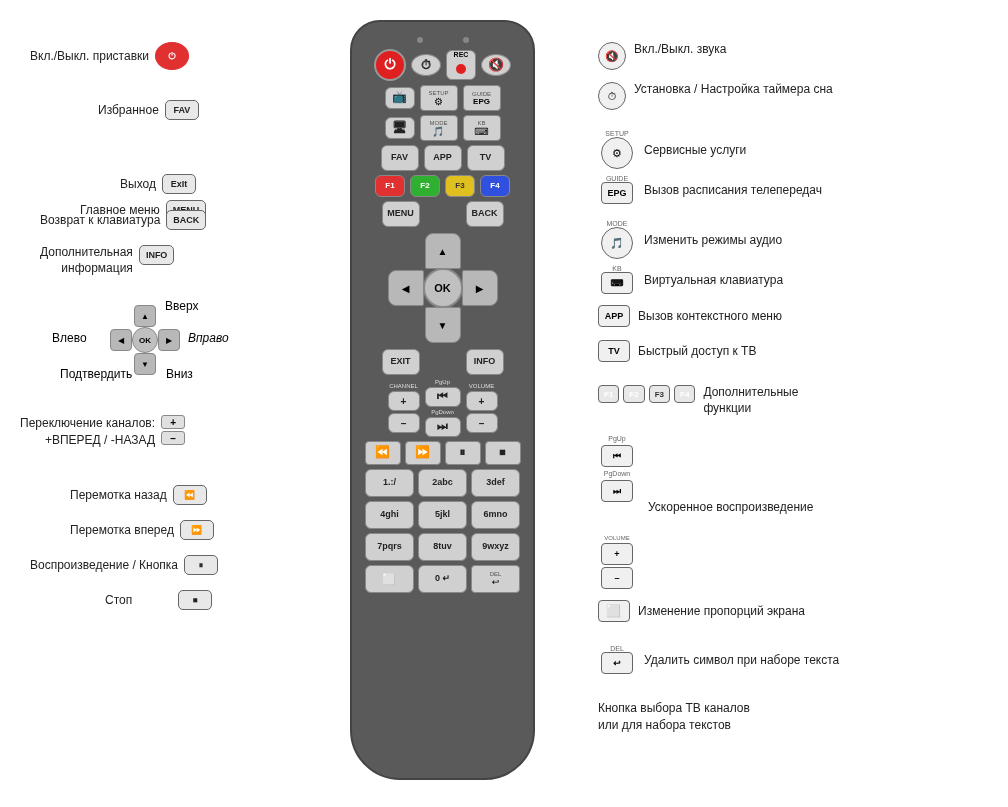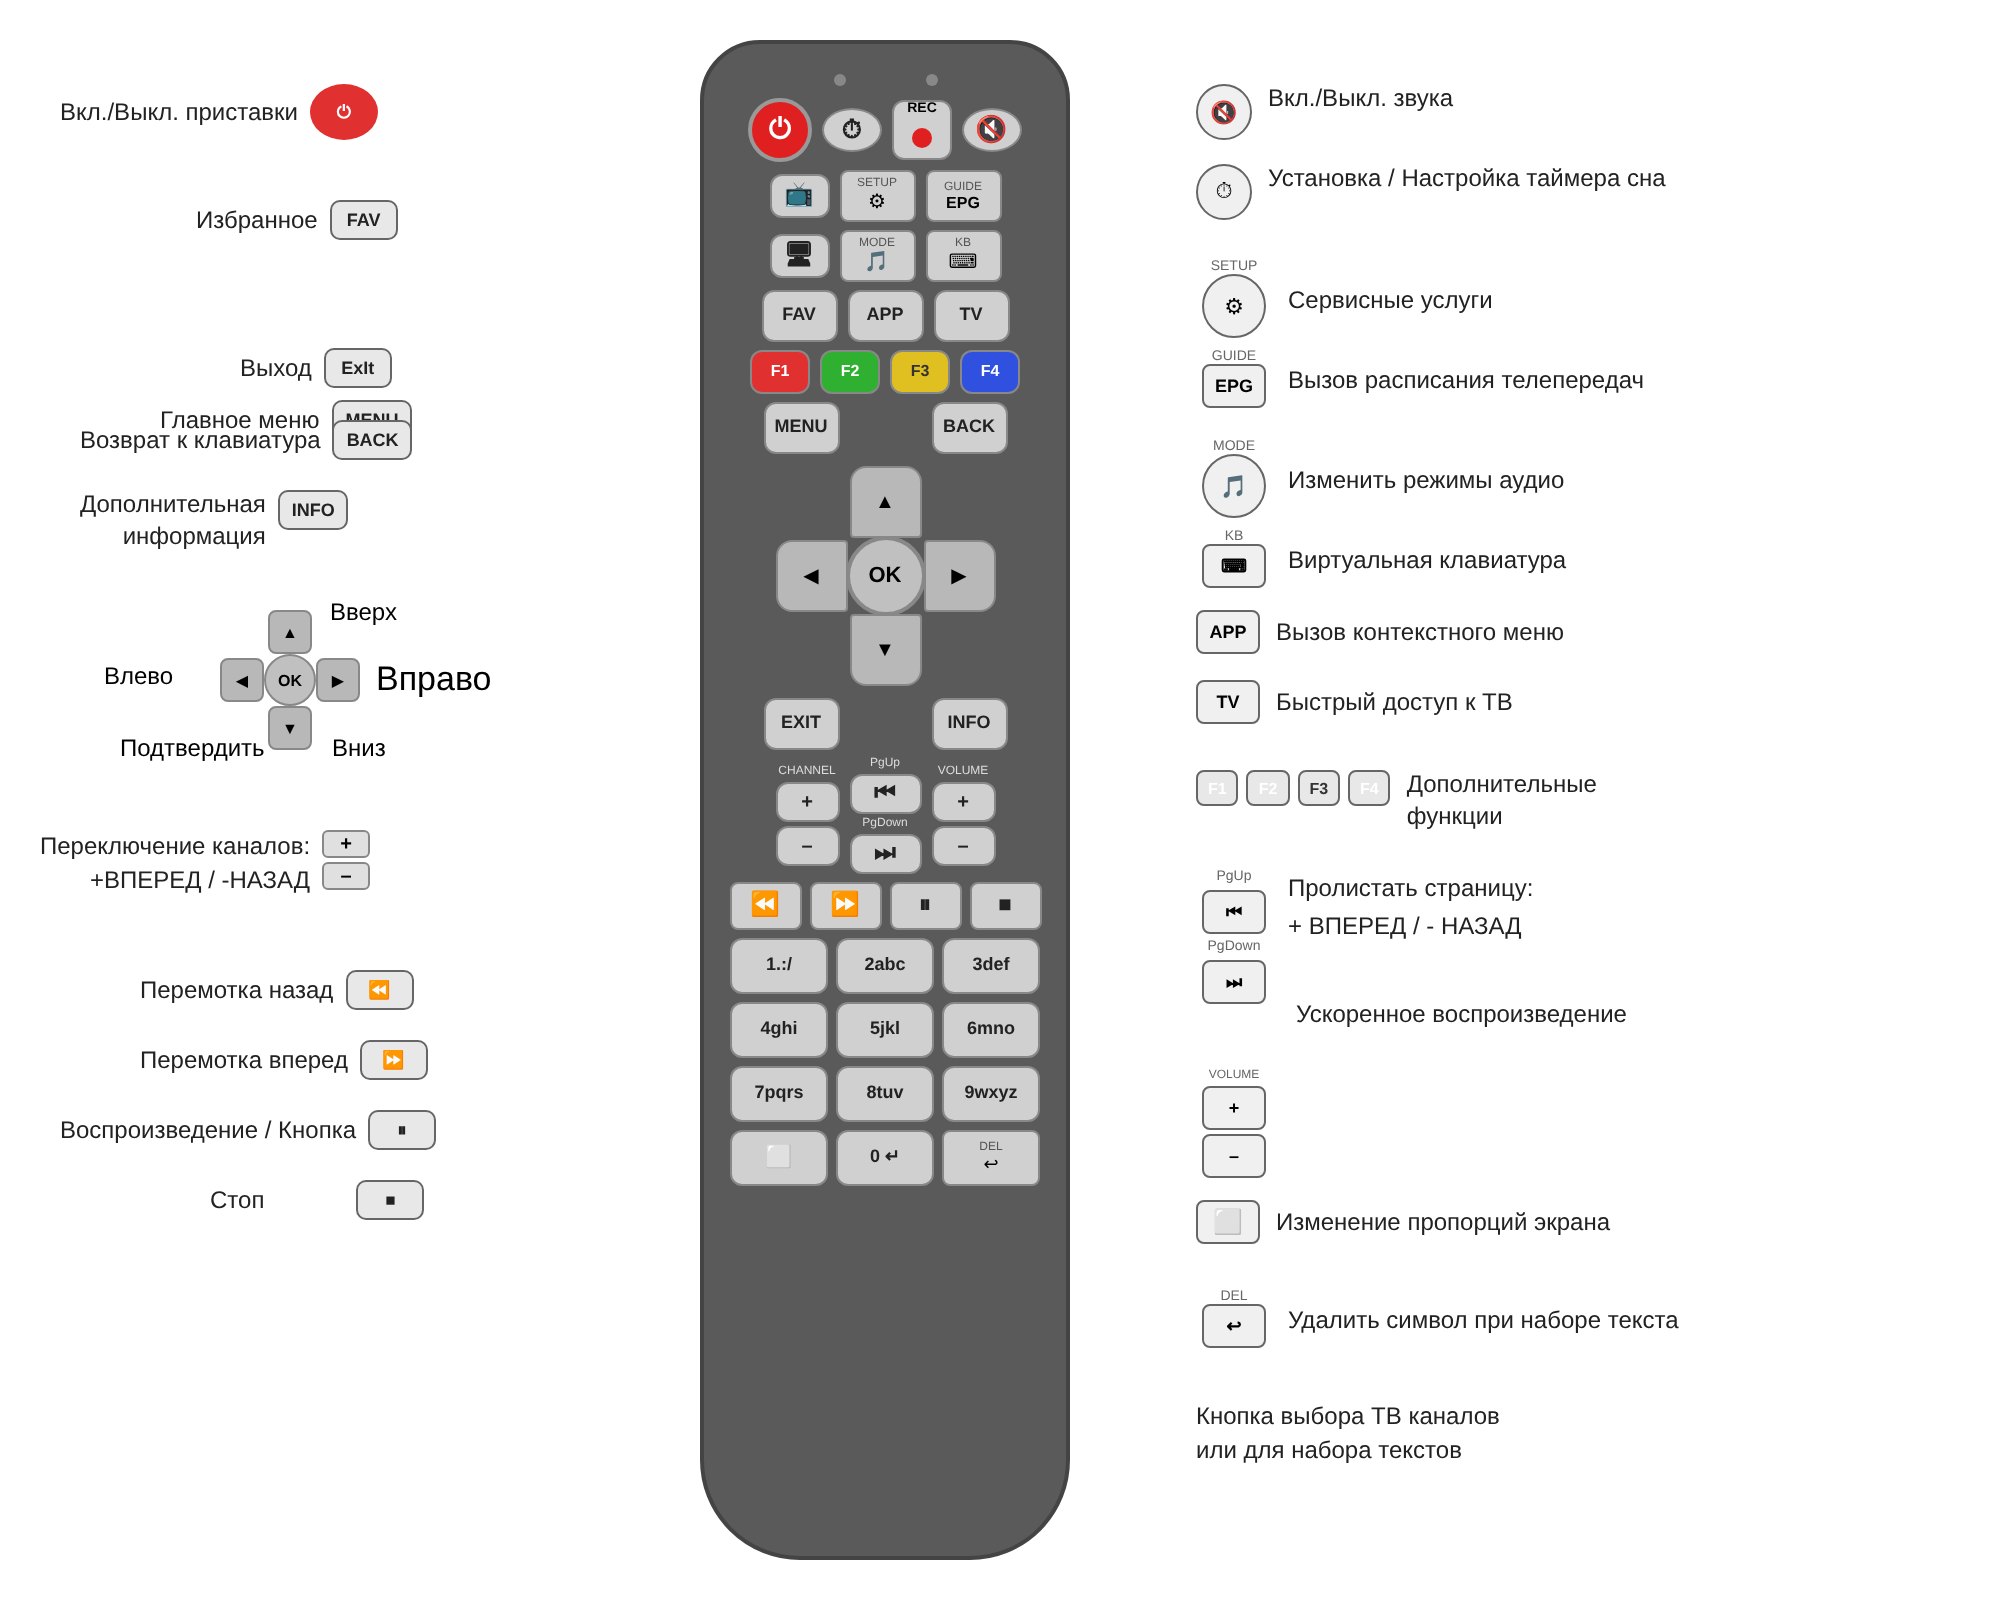--- a/index.html
+++ b/index.html
@@ -397,21 +397,21 @@
 
     <div style="position:absolute; top:298px; left:165px;">
       <span style="font-size:12px;">Вверх</span>
     </div>
 
     <div style="position:absolute; top:330px; left:52px;">
       <span style="font-size:12px;">Влево</span>
     </div>
 
     <div style="position:absolute; top:330px; left:188px;">
-      <span style="font-size:17px;">Вправо</span>
+      <span style="font-size:12px;font-style:italic;">Вправо</span>
     </div>
 
     <div style="position:absolute; top:366px; left:60px;">
       <span style="font-size:12px;">Подтвердить</span>
     </div>
 
     <div style="position:absolute; top:366px; left:166px;">
       <span style="font-size:12px;">Вниз</span>
     </div>
 
@@ -631,22 +631,20 @@
 функции</span>
     </div>
 
     <div class="right-annotation" style="top:435px; align-items:flex-start;">
       <div style="display:flex;flex-direction:column;gap:3px;align-items:center;width:38px;flex-shrink:0;">
         <div style="font-size:7px;color:#666;">PgUp</div>
         <div class="icon-rect">⏮</div>
         <div style="font-size:7px;color:#666;">PgDown</div>
         <div class="icon-rect">⏭</div>
       </div>
-      <span class="right-text" style="white-space:pre-line;line-height:1.6;">Пролистать страницу:
-+ ВПЕРЕД / - НАЗАД</span>
     </div>
     <div class="right-annotation" style="top:500px; left:60px;">
       <span class="right-text">Ускоренное воспроизведение</span>
     </div>
 
     <div class="right-annotation" style="top:535px; align-items:flex-start;">
       <div style="display:flex;flex-direction:column;gap:2px;align-items:center;width:38px;flex-shrink:0;">
         <div style="font-size:6px;color:#666;">VOLUME</div>
         <div class="icon-rect">+</div>
         <div class="icon-rect">–</div>

